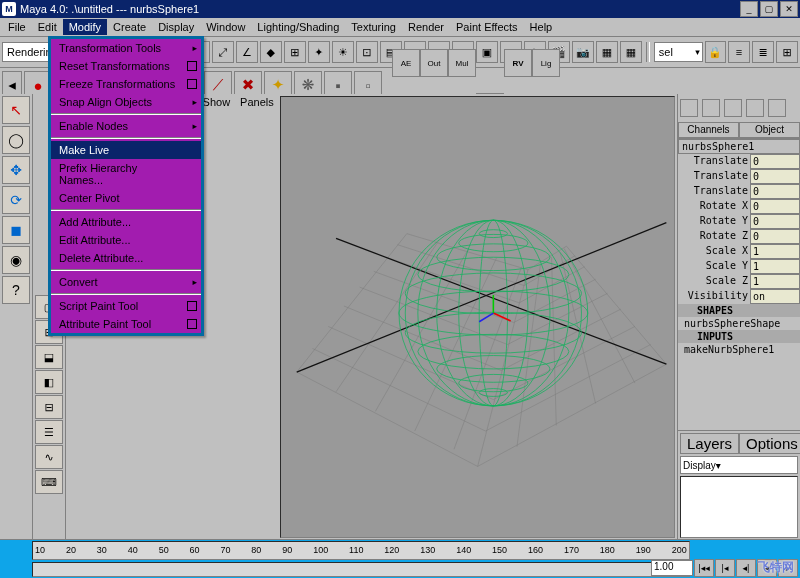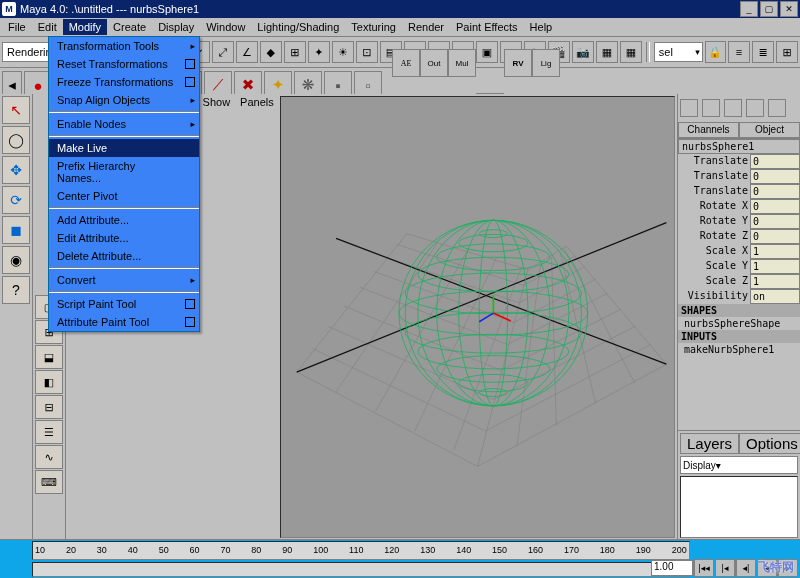--- a/index.html
+++ b/index.html
@@ -26,27 +26,27 @@
 .viewport{flex:1;background:#999;position:relative;border:1px inset #808080;margin:2px}
 .rightcol{width:122px;background:#c0c0c0;border-left:1px solid #808080;display:flex;flex-direction:column;font-size:10px}
 .rightcol .tabs{height:24px;display:flex;align-items:center;gap:4px;padding:2px}
 .rightcol .tabs div{width:16px;height:16px;border:1px solid #808080}
 .rightcol .tabrow{height:16px;display:flex;border-bottom:1px solid #808080}
 .rightcol .tabrow span{flex:1;text-align:center;font-size:10px;border:1px solid #808080;background:#c0c0c0;padding:1px 0}
 .rightcol .hdr{background:#c0c0c0;padding:1px 3px;font-family:monospace;font-size:10px;border:1px solid #808080}
 .rightcol .row{display:flex;font-family:monospace;font-size:10px}
 .rightcol .row .lbl{width:68px;text-align:right;padding:1px 2px;background:#c0c0c0}
 .rightcol .row .val{flex:1;background:#e8e8d0;padding:1px 2px;border:1px solid #808080}
-.rightcol .section{background:#aaa;font-family:monospace;font-size:10px;padding:1px 3px;font-weight:bold}
+.rightcol .section{background:#aaa;font-family:monospace;font-size:10px;padding:1px 19px;font-weight:bold}
 .rightcol .item{background:#c0c0c0;font-family:monospace;font-size:10px;padding:1px 6px}
 .layerbox{border-top:1px solid #808080;margin-top:auto;padding:2px}
 .layerbox .tabs2{display:flex;font-size:15px}
 .layerbox .tabs2 span{padding:1px 6px;border:1px solid #808080}
 .layerbox .combo{height:16px;border:1px solid #808080;background:#fff;margin:2px 0;font-size:10px;padding:0 2px;display:flex;align-items:center}
-.dropdown{position:absolute;top:36px;left:48px;width:150px;background:#3b82f6;border:1px solid #0369a1;box-shadow:2px 2px 2px rgba(0,0,0,.3);font-size:11px;z-index:100}
+.dropdown{position:absolute;top:36px;left:48px;width:150px;background:#a21caf;border:3px solid #0369a1;box-shadow:2px 2px 2px rgba(0,0,0,.3);font-size:11px;z-index:100}
 .dropdown .mi{padding:3px 18px 3px 8px;display:flex;align-items:center;position:relative}
 .dropdown .mi.sel{background:#0a246a;color:#fff}
 .dropdown .mi .arrow{position:absolute;right:4px;font-size:9px}
 .dropdown .mi .box{position:absolute;right:4px;width:8px;height:8px;border:1px solid #000}
 .dropdown hr{margin:2px 0;border:none;border-top:1px solid #808080;border-bottom:1px solid #fff}
 .timeslider{position:absolute;bottom:0;left:0;right:0;height:38px;background:#0ea5e9;border-top:1px solid #808080;display:flex;flex-direction:column}
 .timeslider .track{height:18px;background:#d8d8d8;border:1px inset #808080;margin:1px 110px 1px 32px;position:relative;font-size:9px}
 .timeslider .ticks{position:absolute;inset:0;display:flex;justify-content:space-between;padding:3px 2px 0}
 .timeslider .controls{position:absolute;right:2px;bottom:1px;display:flex;gap:1px;align-items:center}
 .timeslider .controls .pb{width:18px;height:16px;border:1px solid #808080;background:#c0c0c0;font-size:9px;display:flex;align-items:center;justify-content:center}
@@ -151,21 +151,21 @@
       <div class="tbtn" style="color: rgb(0, 102, 204);">■</div>
       <div class="tbtn" style="color: rgb(0, 102, 204);">⬢</div>
       <div class="tbtn" style="color: rgb(170, 0, 0);">⟋</div>
       <div class="tbtn" style="color: rgb(170, 0, 0);">✖</div>
       <div class="tbtn" style="color: rgb(204, 153, 0);">✦</div>
       <div class="tbtn" style="color: rgb(85, 85, 85);">❋</div>
       <div class="tbtn" style="color: rgb(85, 85, 85);">▪</div>
       <div class="tbtn" style="color: rgb(85, 85, 85);">▫</div>
     </div>
   <div style="margin-left:8px;display:flex" id="shelftabs">
-      <div class="tbtn" style="width: 26px; font-size: 8px; font-family: Liberation Serif, serif;">AE</div>
+      <div class="tbtn" style="width: 26px; font-size: 8px;">AE</div>
       <div class="tbtn" style="width: 26px; font-size: 8px;">Out</div>
       <div class="tbtn" style="width: 26px; font-size: 8px;">Mul</div>
       <div class="tbtn" style="width: 26px; font-size: 8px; margin-top: 44px;">SS</div>
       <div class="tbtn" style="width: 26px; font-size: 8px; font-weight: bold;">RV</div>
       <div class="tbtn" style="width: 26px; font-size: 8px;">Lig</div>
     </div>
 </div>
 
 <div class="main">
   <div class="leftcol">

